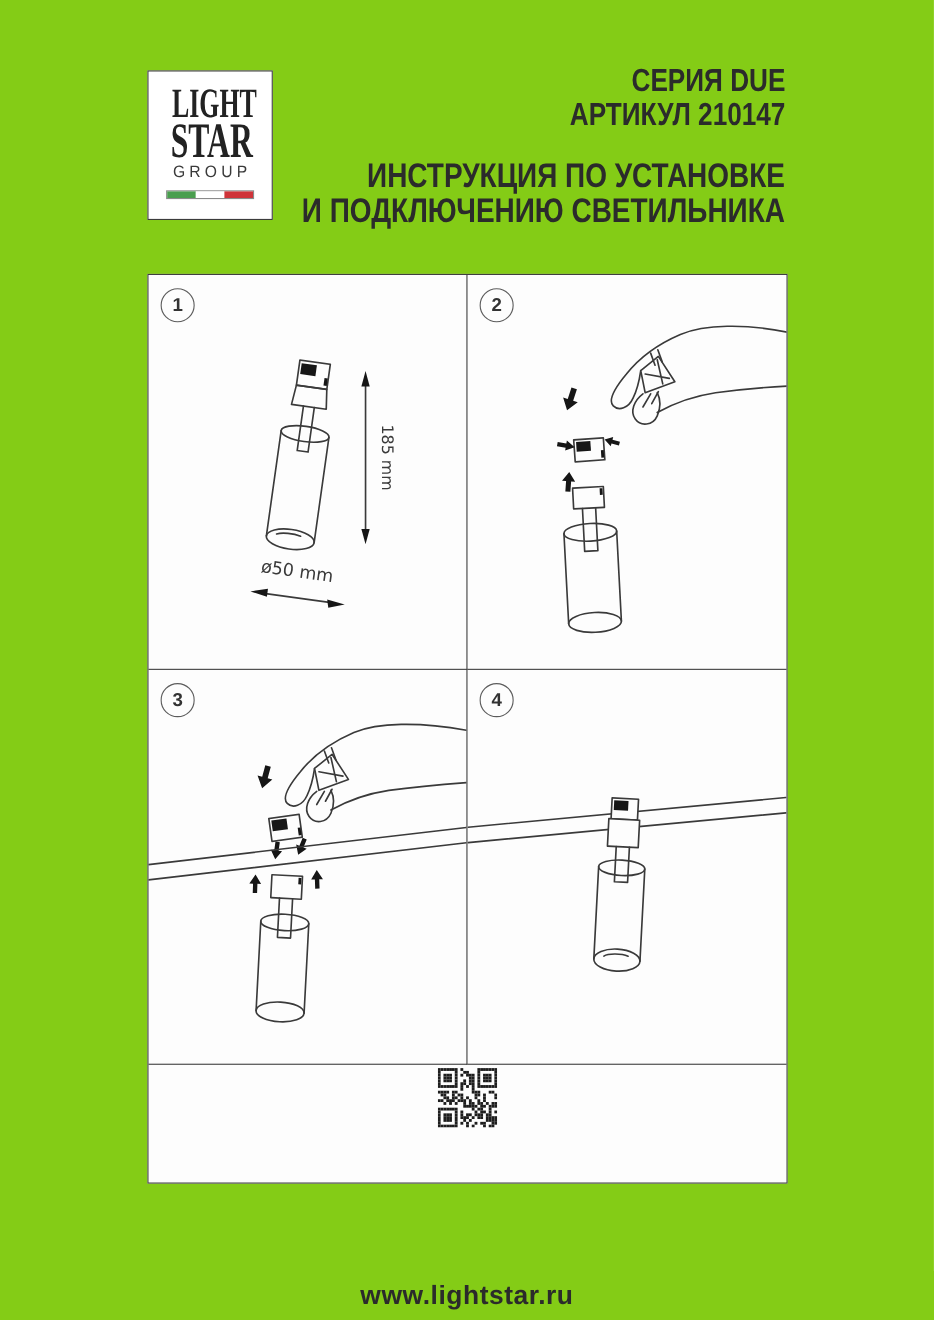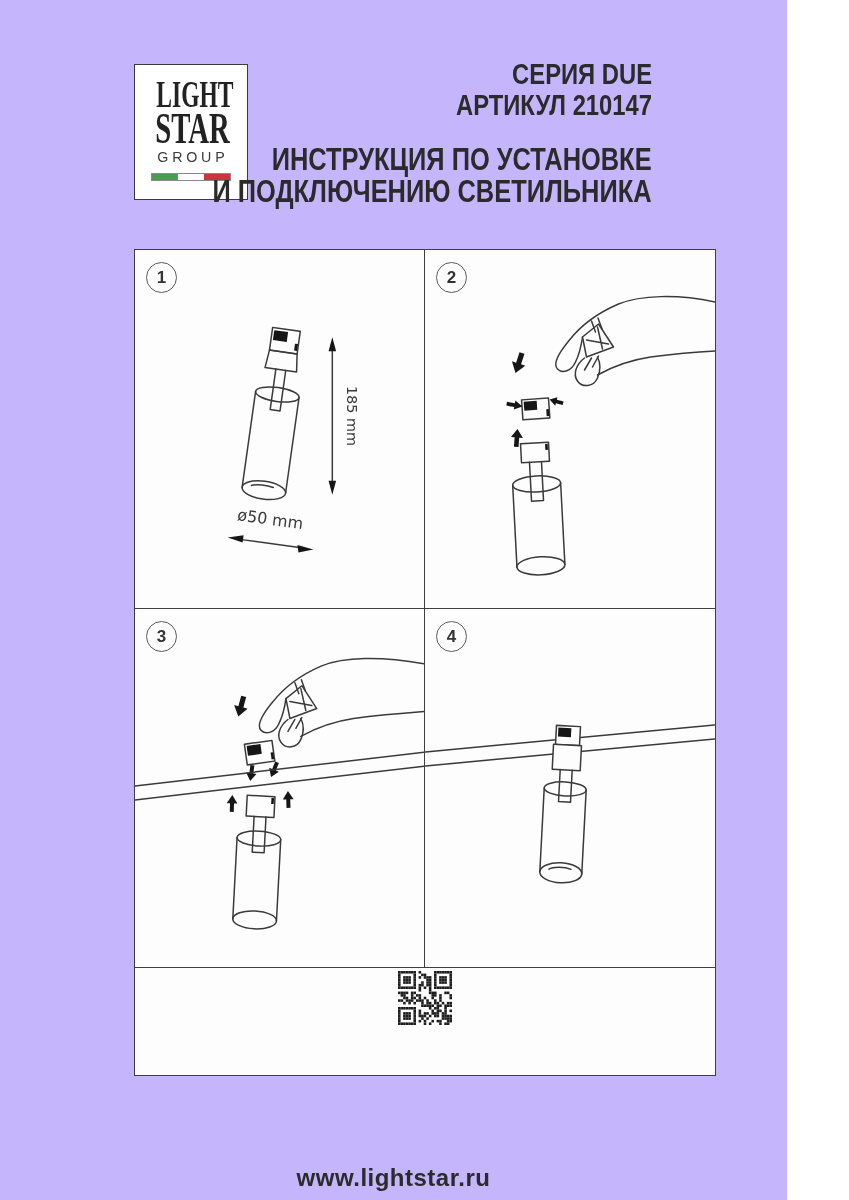--- a/index.html
+++ b/index.html
@@ -1,17 +1,17 @@
 <!DOCTYPE html>
 <html><head>
 <meta charset="utf-8">
 <style>
   html,body{margin:0;padding:0;}
   body{background:#ffffff;}
-  .page{position:relative;width:787px;height:1200px;background:#c4b5fd;overflow:hidden;
+  .page{position:relative;width:849px;height:1200px;background:#84cc16;overflow:hidden;
         font-family:"Liberation Sans",sans-serif;color:#2d2d2d;}
 
   
   .logo-box{position:absolute;left:134px;top:64px;width:112px;height:134px;
             border:1.5px solid #3c3c3c;background:#fff;text-align:center;}
   .logo-l1{margin-top:14px;font-family:"Liberation Serif",serif;font-weight:bold;
            font-size:38px;line-height:30px;color:#222;transform:scaleX(0.62);letter-spacing:0;}
   .logo-l2{font-family:"Liberation Serif",serif;font-weight:bold;font-size:45px;
            line-height:38px;color:#222;transform:scaleX(0.64);}
   .logo-l3{margin-top:2px;font-size:15px;line-height:16px;color:#3a3a3a;

